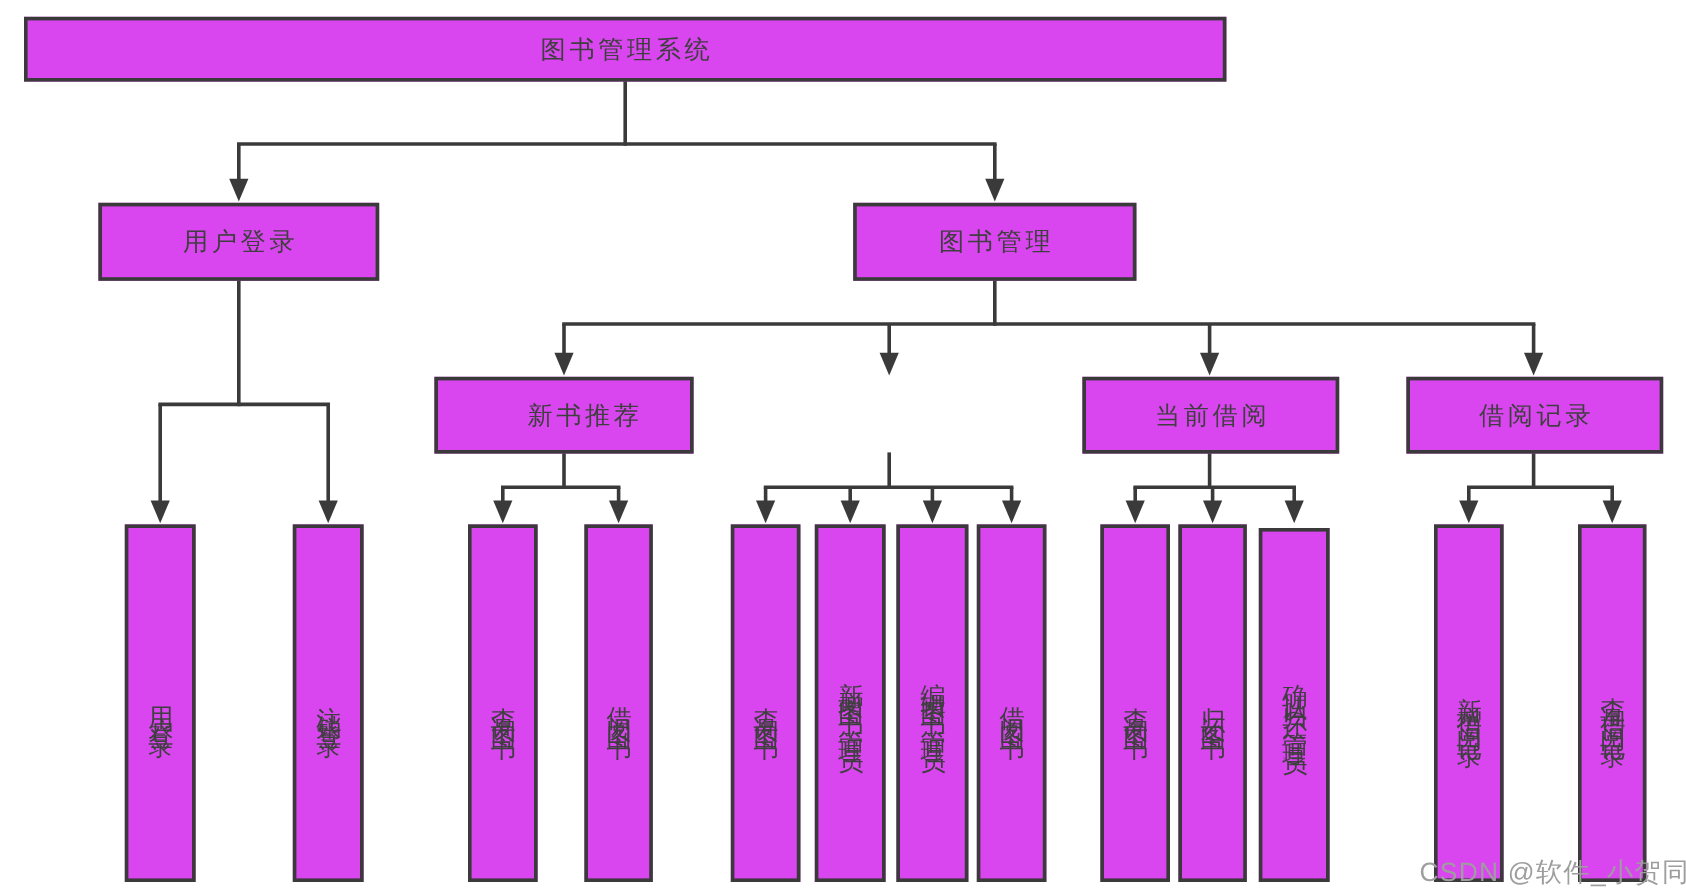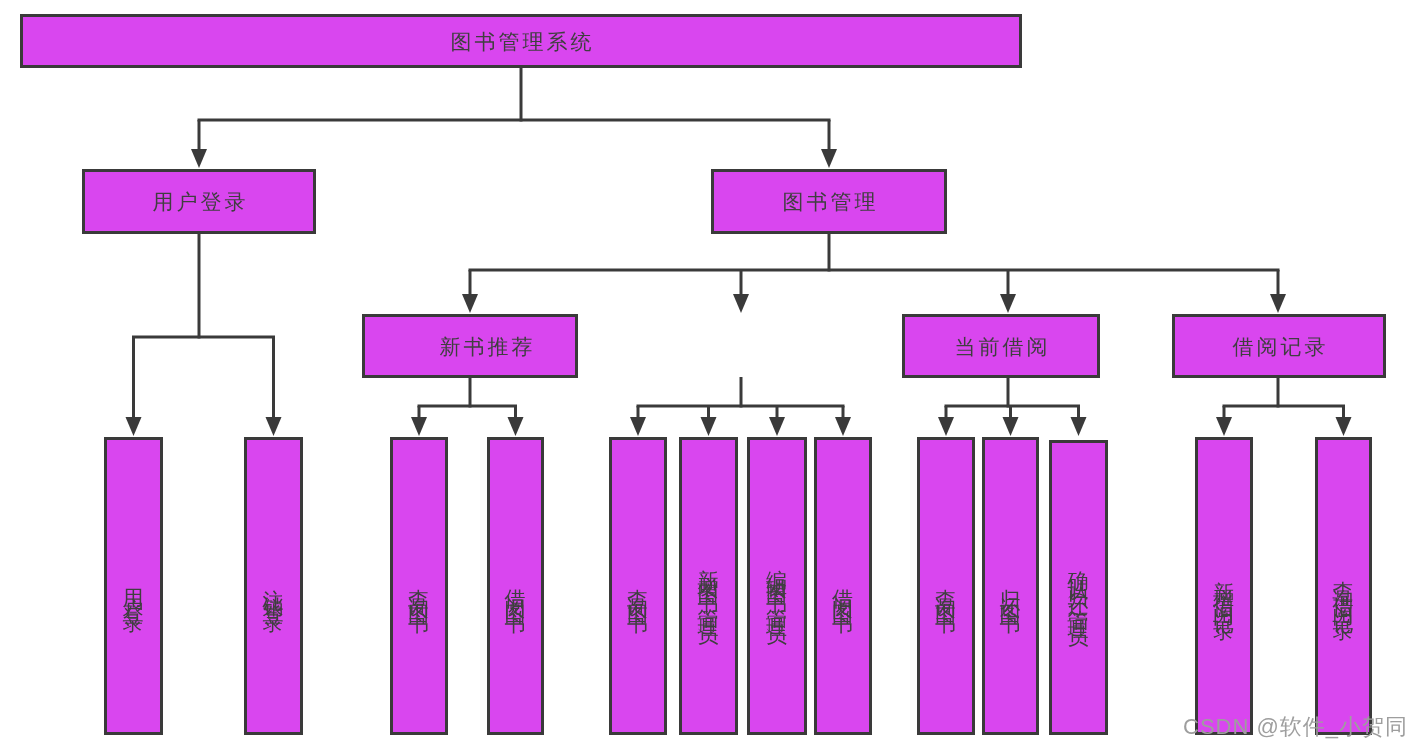--- a/index.html
+++ b/index.html
@@ -126,21 +126,21 @@
       <path d="M1335.5,417 h16 L1343.5,436 Z"></path>
     </g>
   </svg>
 
   <div class="box h" style="left:20px; top:14px; width:1002px; height:54px;">图书管理系统</div>
 
   <div class="box h" style="left:82px; top:169px; width:234px; height:65px;">用户登录</div>
   <div class="box h" style="left:711px; top:169px; width:236px; height:65px;">图书管理</div>
 
   <div class="box h" style="left:362px; top:314px; width:216px; height:64px;padding-left:32px;">新书推荐</div>
-  <div class="box h" style="left:902px; top:314px; width:198px; height:64px;">当前借阅</div>
+  <div class="box h" style="left:902px; top:314px; width:214px; height:64px;">当前借阅</div>
   <div class="box h" style="left:1172px; top:314px; width:214px; height:64px;">借阅记录</div>
 
   <div class="box v" style="left:104px; top:437px; width:59px; height:298px;">用户登录</div>
   <div class="box v" style="left:244px; top:437px; width:59px; height:298px;">注销登录</div>
 
   <div class="box v" style="left:390px; top:437px; width:58px; height:298px;">查询图书</div>
   <div class="box v" style="left:487px; top:437px; width:57px; height:298px;">借阅图书</div>
 
   <div class="box v" style="left:609px; top:437px; width:58px; height:298px;">查询图书</div>
   <div class="box v" style="left:679px; top:437px; width:59px; height:298px;">新增图书（管理员）</div>

